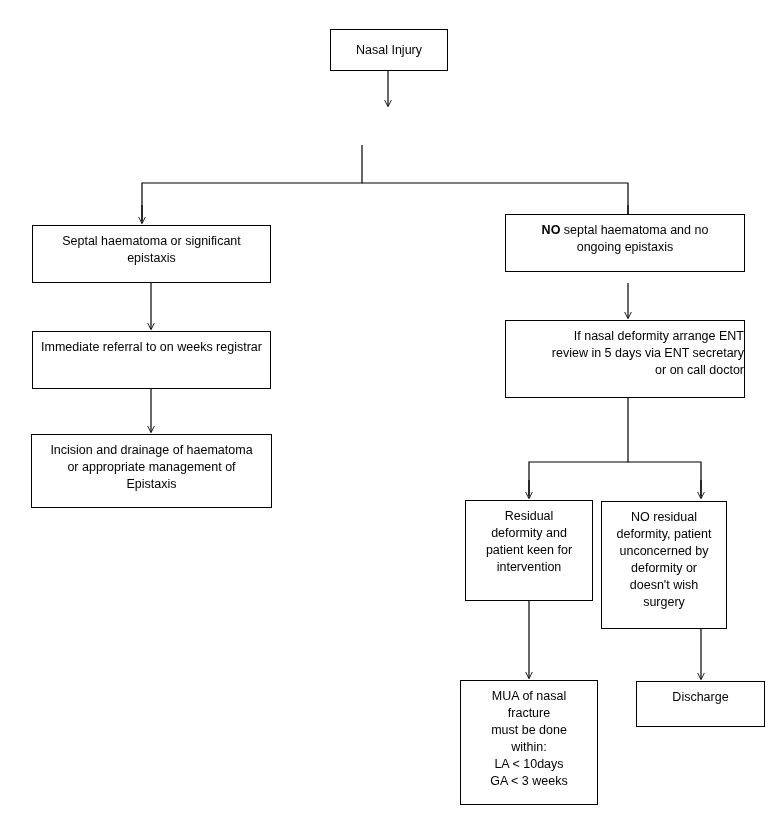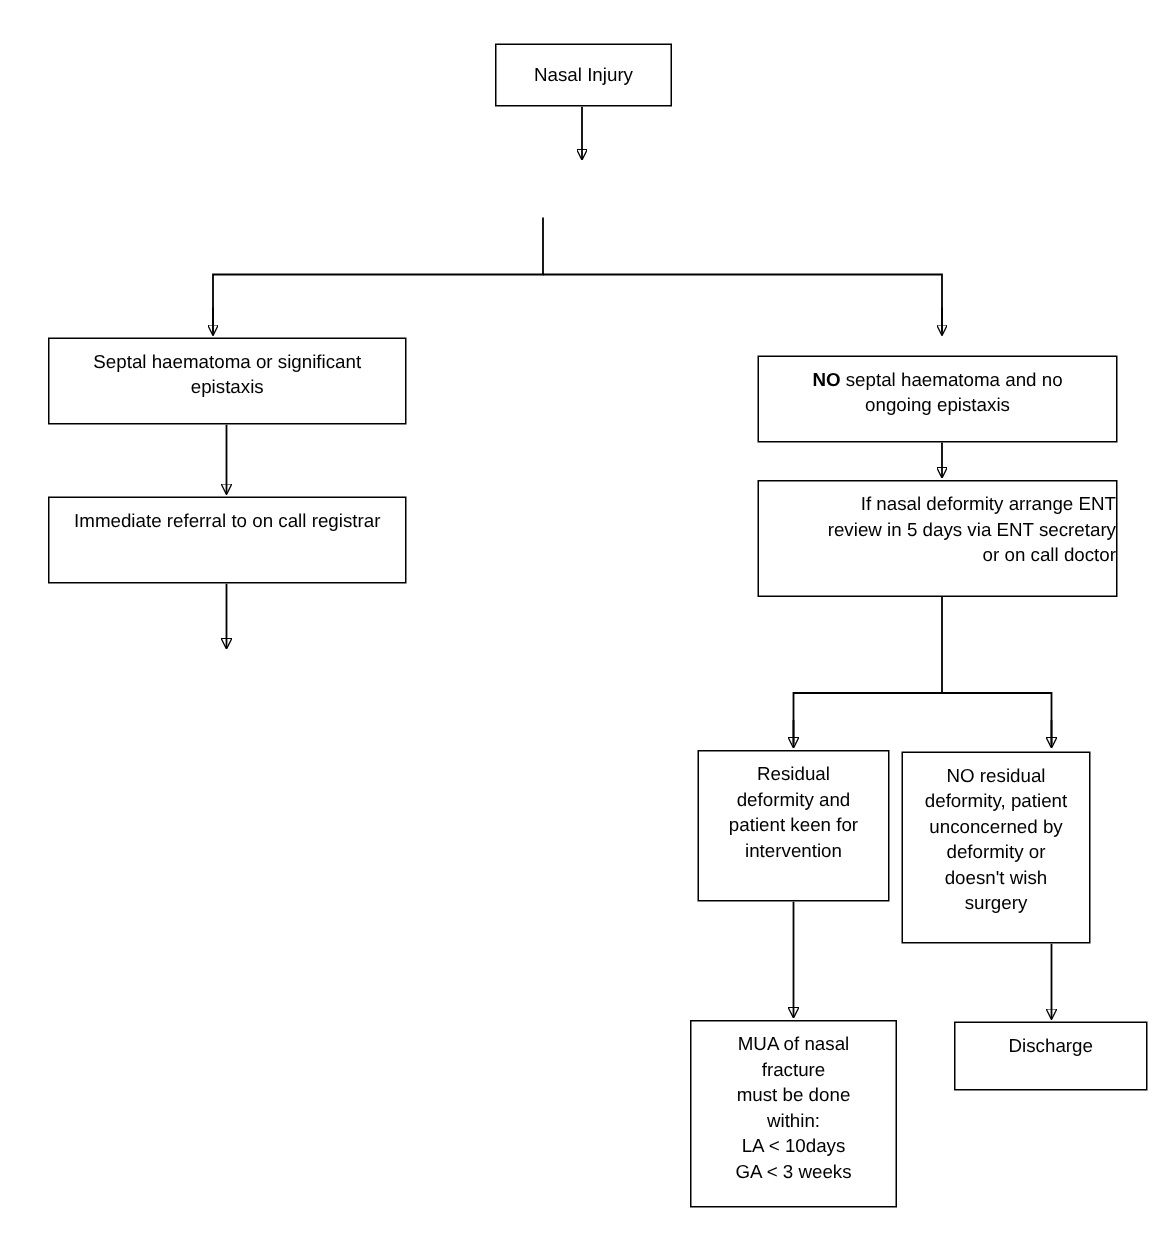--- a/index.html
+++ b/index.html
@@ -87,24 +87,27 @@
 
     <line x1="701" y1="629" x2="701" y2="679" marker-end="url(#ah)"></line>
   </svg>
 
   <div class="node vcenter" style="left:330px; top:29px; width:118px; height:42px;">Nasal Injury</div>
 
 
   <div class="node" style="left:32px; top:225px; width:239px; height:58px;">Septal haematoma or significant
 epistaxis</div>
 
-  <div class="node" style="left:32px; top:331px; width:239px; height:58px;">Immediate referral to on call registrar</div>
+  <div class="node" style="left:32px; top:331px; width:239px; height:58px;">Immediate referral to on weeks registrar</div>
 
+  <div class="node" style="left:31px; top:434px; width:241px; height:74px;">Incision and drainage of haematoma
+or appropriate management of
+Epistaxis</div>
 
-  <div class="node" style="left:505px; top:237px; width:240px; height:58px;"><b>NO</b><span> septal haematoma and no
+  <div class="node" style="left:505px; top:214px; width:240px; height:58px;"><b>NO</b><span> septal haematoma and no
 ongoing epistaxis</span></div>
 
   <div class="node" style="left:505px; top:320px; width:240px; height:78px;text-align:right;">If nasal deformity arrange ENT
 review in 5 days via ENT secretary
 or on call doctor</div>
 
   <div class="node" style="left:465px; top:500px; width:128px; height:101px;">Residual
 deformity and
 patient keen for
 intervention</div>

